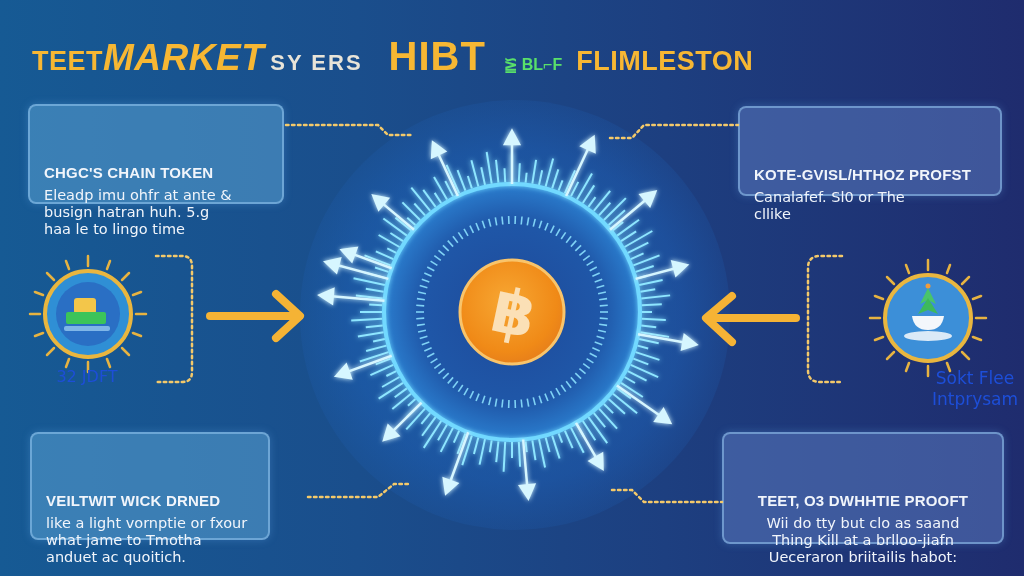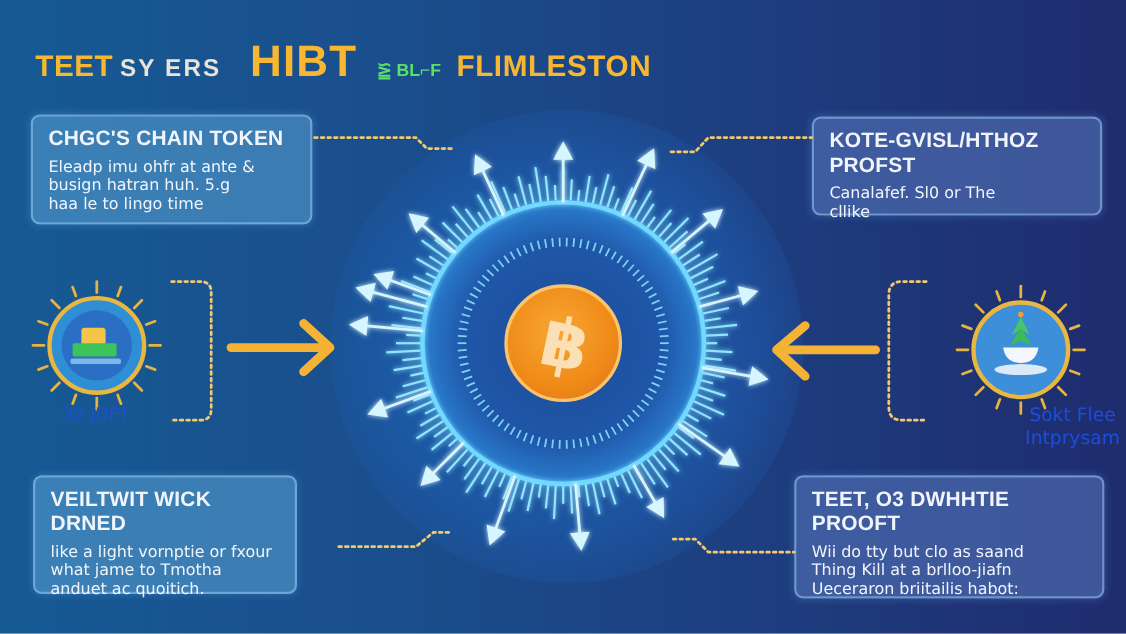--- a/index.html
+++ b/index.html
@@ -27,22 +27,22 @@
 
   .card {
     position: absolute; border-radius: 8px; color: #f1f5fb;
     border: 2px solid rgba(150,200,240,0.55);
     box-shadow: 0 0 8px rgba(120,190,255,0.25);
     padding: 10px 14px; box-sizing: border-box;
   }
   .card.left { background: rgba(90,160,210,0.55); }
   .card.right { background: rgba(90,120,190,0.55); }
   .card .ch {
-    font-family: "Liberation Sans", sans-serif; font-size: 19px; font-weight: bold;
-    margin-bottom: 6px; letter-spacing: 0.2px;
+    font-family: "Liberation Sans", sans-serif; font-size: 15px; font-weight: bold;
+    margin-bottom: 6px; letter-spacing: 0.2px; margin-top: 48px;
   }
   .card .cb {
     font-family: "DejaVu Sans", sans-serif; font-size: 14.5px; line-height: 17px;
   }
 
   .dots { position: absolute; }
   .badge {
     position: absolute; width: 104px; height: 104px; border-radius: 50%;
   }
   .badge-label {
@@ -50,20 +50,21 @@
     font-family: "DejaVu Sans", sans-serif;
   }
 </style>
 </head>
 <body>
 
 <div class="glow-bg"></div>
 
 <div class="title">
   <span class="t1">TEET</span>
+  <span class="t2">MARKET</span>
   <span class="t3">SY ERS</span>
   <span class="t4">HIBT</span>
   <span class="t5">⪠ BL⌐F</span>
   <span class="t6">FLIMLESTON</span>
 </div>
 
 <div class="card left" style="left:28px; top:104px; width:256px; height:100px;">
   <div class="ch">CHGC'S CHAIN TOKEN</div>
   <div class="cb">
     <div>Eleadp imu ohfr at ante &amp;</div>
@@ -82,21 +83,21 @@
 
 <div class="card left" style="left:30px; top:432px; width:240px; height:108px;">
   <div class="ch">VEILTWIT WICK DRNED</div>
   <div class="cb">
     <div>like a light vornptie or fxour</div>
     <div>what jame to Tmotha</div>
     <div>anduet ac quoitich.</div>
   </div>
 </div>
 
-<div class="card right" style="left:722px; top:432px; width:282px; height:112px;">
+<div class="card right" style="left:722px; top:432px; width:282px; height:112px;text-align:center;">
   <div class="ch">TEET, O3 DWHHTIE PROOFT</div>
   <div class="cb">
     <div>Wii do tty but clo as saand</div>
     <div>Thing Kill at a brlloo-jiafn</div>
     <div>Ueceraron briitailis habot:</div>
   </div>
 </div>
 
 <svg class="dots" width="1024" height="576" style="left:0; top:0;">
   <g stroke="#f4c96a" stroke-width="2.5" stroke-dasharray="2.5 3.5" fill="none" stroke-linecap="round">

